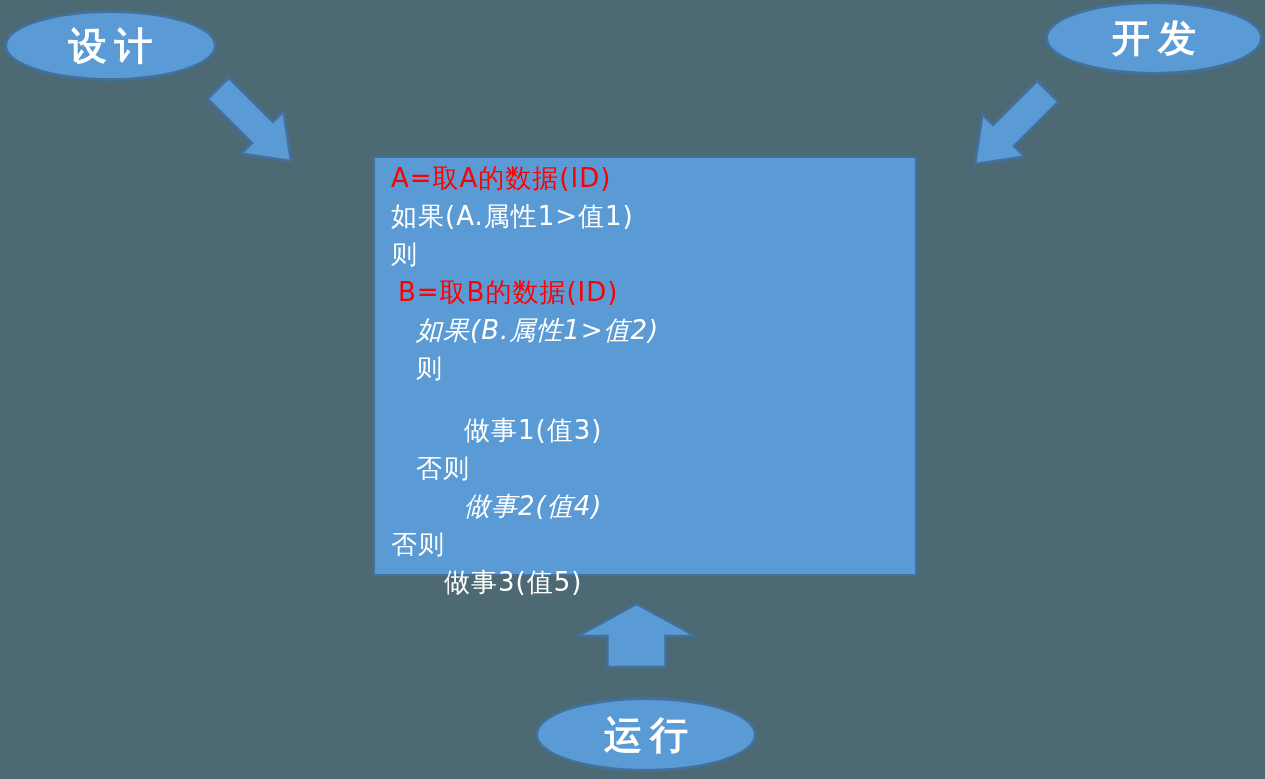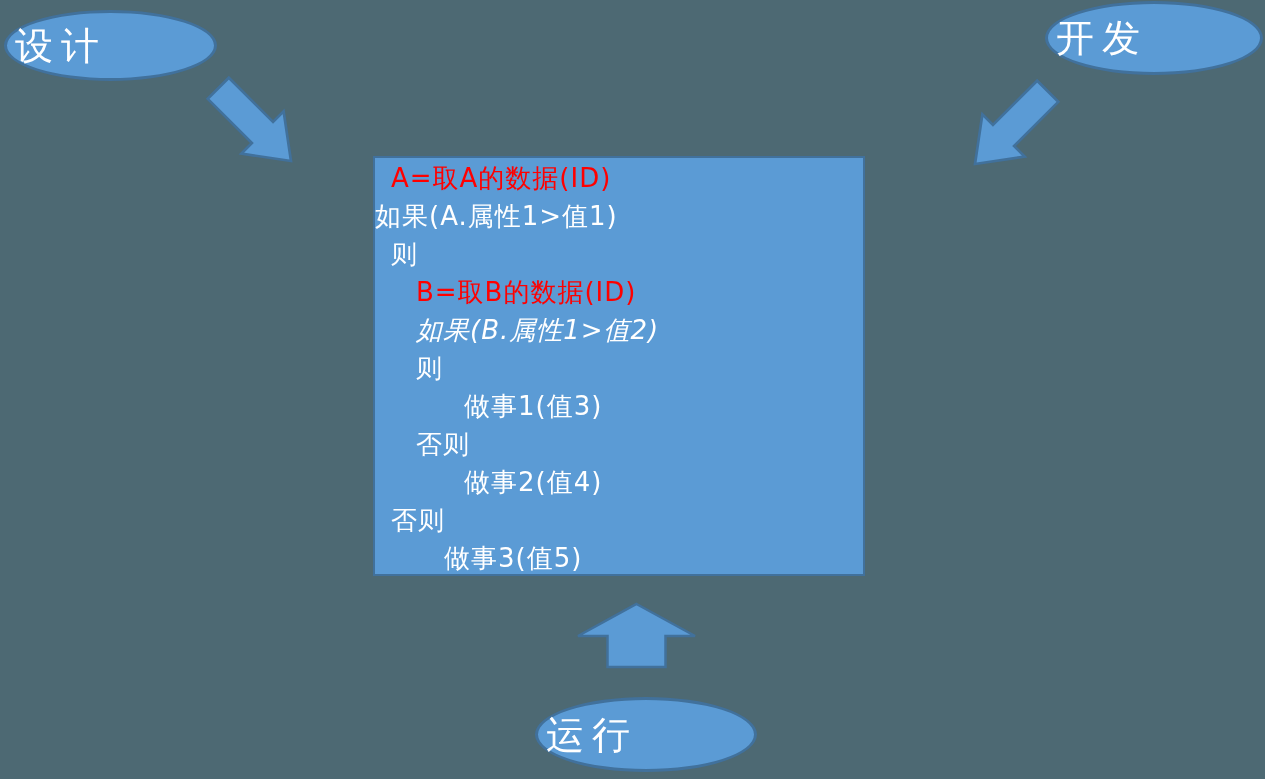--- a/index.html
+++ b/index.html
@@ -16,21 +16,21 @@
     position:relative;
     width:1265px;height:779px;
     background:var(--bg);
     overflow:hidden;
   }
   .ellipse{
     position:absolute;
     background:var(--fill);
     border:3px solid var(--border);
     border-radius:50%;
-    display:flex;align-items:center;
+    display:flex;align-items:center;justify-content:center;font-weight:bold;
   }
   .node-label{
     font-family:"DejaVu Serif",serif;
     font-size:38px;
     color:#FFFFFF;
     letter-spacing:8px;
     padding-left:8px;
     white-space:nowrap;
     line-height:1;
   }
@@ -45,21 +45,21 @@
     stroke-width:2.5px;
     stroke-linejoin:miter;
   }
   .arrow-design{left:202px;top:93px;width:106px;height:64px;transform:rotate(45deg);}
   .arrow-develop{left:958px;top:96px;width:106px;height:64px;transform:rotate(135deg);}
   .arrow-run{left:576px;top:602px;width:121px;height:67px;}
 
   .code-box{
     position:absolute;
     left:373px;top:156px;
-    width:492px;height:420px;
+    width:544px;height:420px;
     background:var(--fill);
     border:2px solid var(--border);
     padding-top:1px;
   }
   .code-line{
     font-size:26px;
     line-height:38px;
     letter-spacing:1px;
     white-space:pre;
     color:var(--body-text);
@@ -89,25 +89,25 @@
   <svg class="arrow arrow-develop" viewBox="0 0 100 60" preserveAspectRatio="none">
     <polygon class="arrow-poly" points="1,16 60,16 60,2 98,30 60,58 60,44 1,44"></polygon>
   </svg>
 
   <svg class="arrow arrow-run" viewBox="0 0 121 67" preserveAspectRatio="none">
     <polygon class="arrow-poly" points="60.5,2 119,34 89.5,34 89.5,65 31.5,65 31.5,34 2,34"></polygon>
   </svg>
 
   <div class="code-box">
     <div class="code-line" style="padding-left: 16px; color: rgb(255, 0, 0);">A=取A的数据(ID)</div>
-    <div class="code-line" style="color: rgb(255, 255, 255);">如果(A.属性1&gt;值1)</div>
+    <div class="code-line" style="padding-left: 16px; color: rgb(255, 255, 255);">如果(A.属性1&gt;值1)</div>
     <div class="code-line" style="padding-left: 16px; color: rgb(255, 255, 255);">则</div>
-    <div class="code-line" style="padding-left: 41px; color: rgb(255, 0, 0);">B=取B的数据(ID)</div>
+    <div class="code-line" style="padding-left: 23px; color: rgb(255, 0, 0);">B=取B的数据(ID)</div>
     <div class="code-line" style="padding-left: 41px; color: rgb(255, 255, 255); font-style: italic;">如果(B.属性1&gt;值2)</div>
     <div class="code-line" style="padding-left: 41px; color: rgb(255, 255, 255);">则</div>
-    <div class="code-line" style="padding-left: 89px; color: rgb(255, 255, 255);">做事1(值3)</div>
+    <div class="code-line" style="padding-left: 89px; color: rgb(255, 255, 255); margin-top: 24px;">做事1(值3)</div>
     <div class="code-line" style="padding-left: 41px; color: rgb(255, 255, 255);">否则</div>
-    <div class="code-line" style="padding-left: 89px; color: rgb(255, 255, 255);">做事2(值4)</div>
+    <div class="code-line" style="padding-left: 89px; color: rgb(255, 255, 255); font-style: italic;">做事2(值4)</div>
     <div class="code-line" style="padding-left: 16px; color: rgb(255, 255, 255);">否则</div>
     <div class="code-line" style="padding-left: 69px; color: rgb(255, 255, 255);">做事3(值5)</div>
   </div>
 
 </div>
 
 </body></html>

